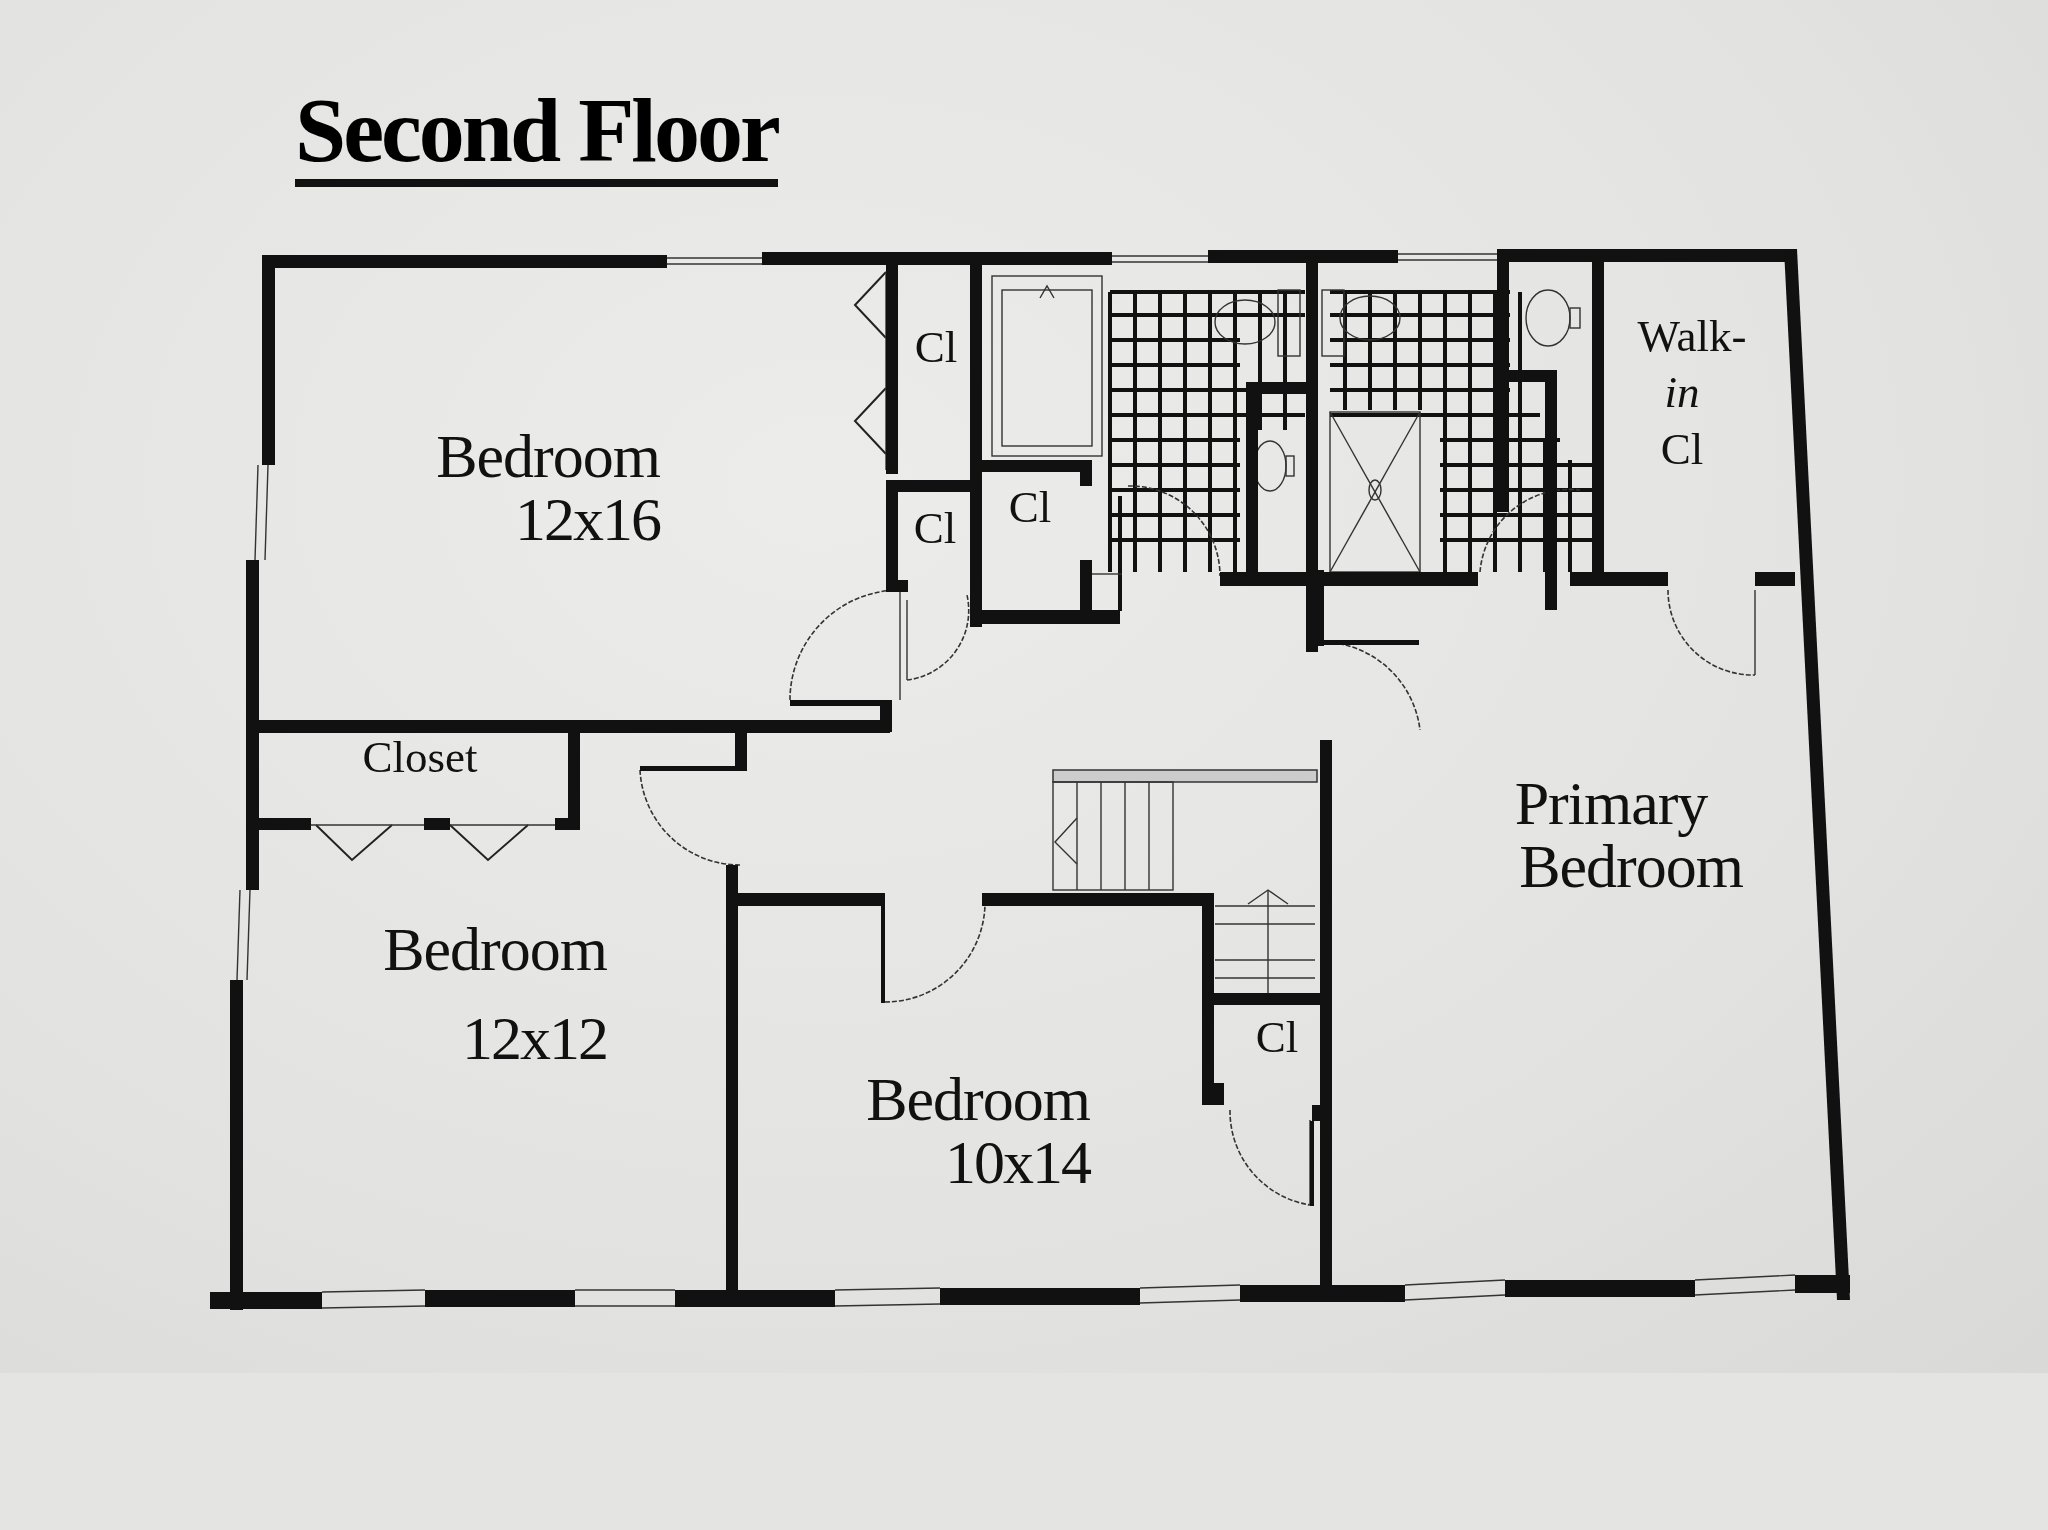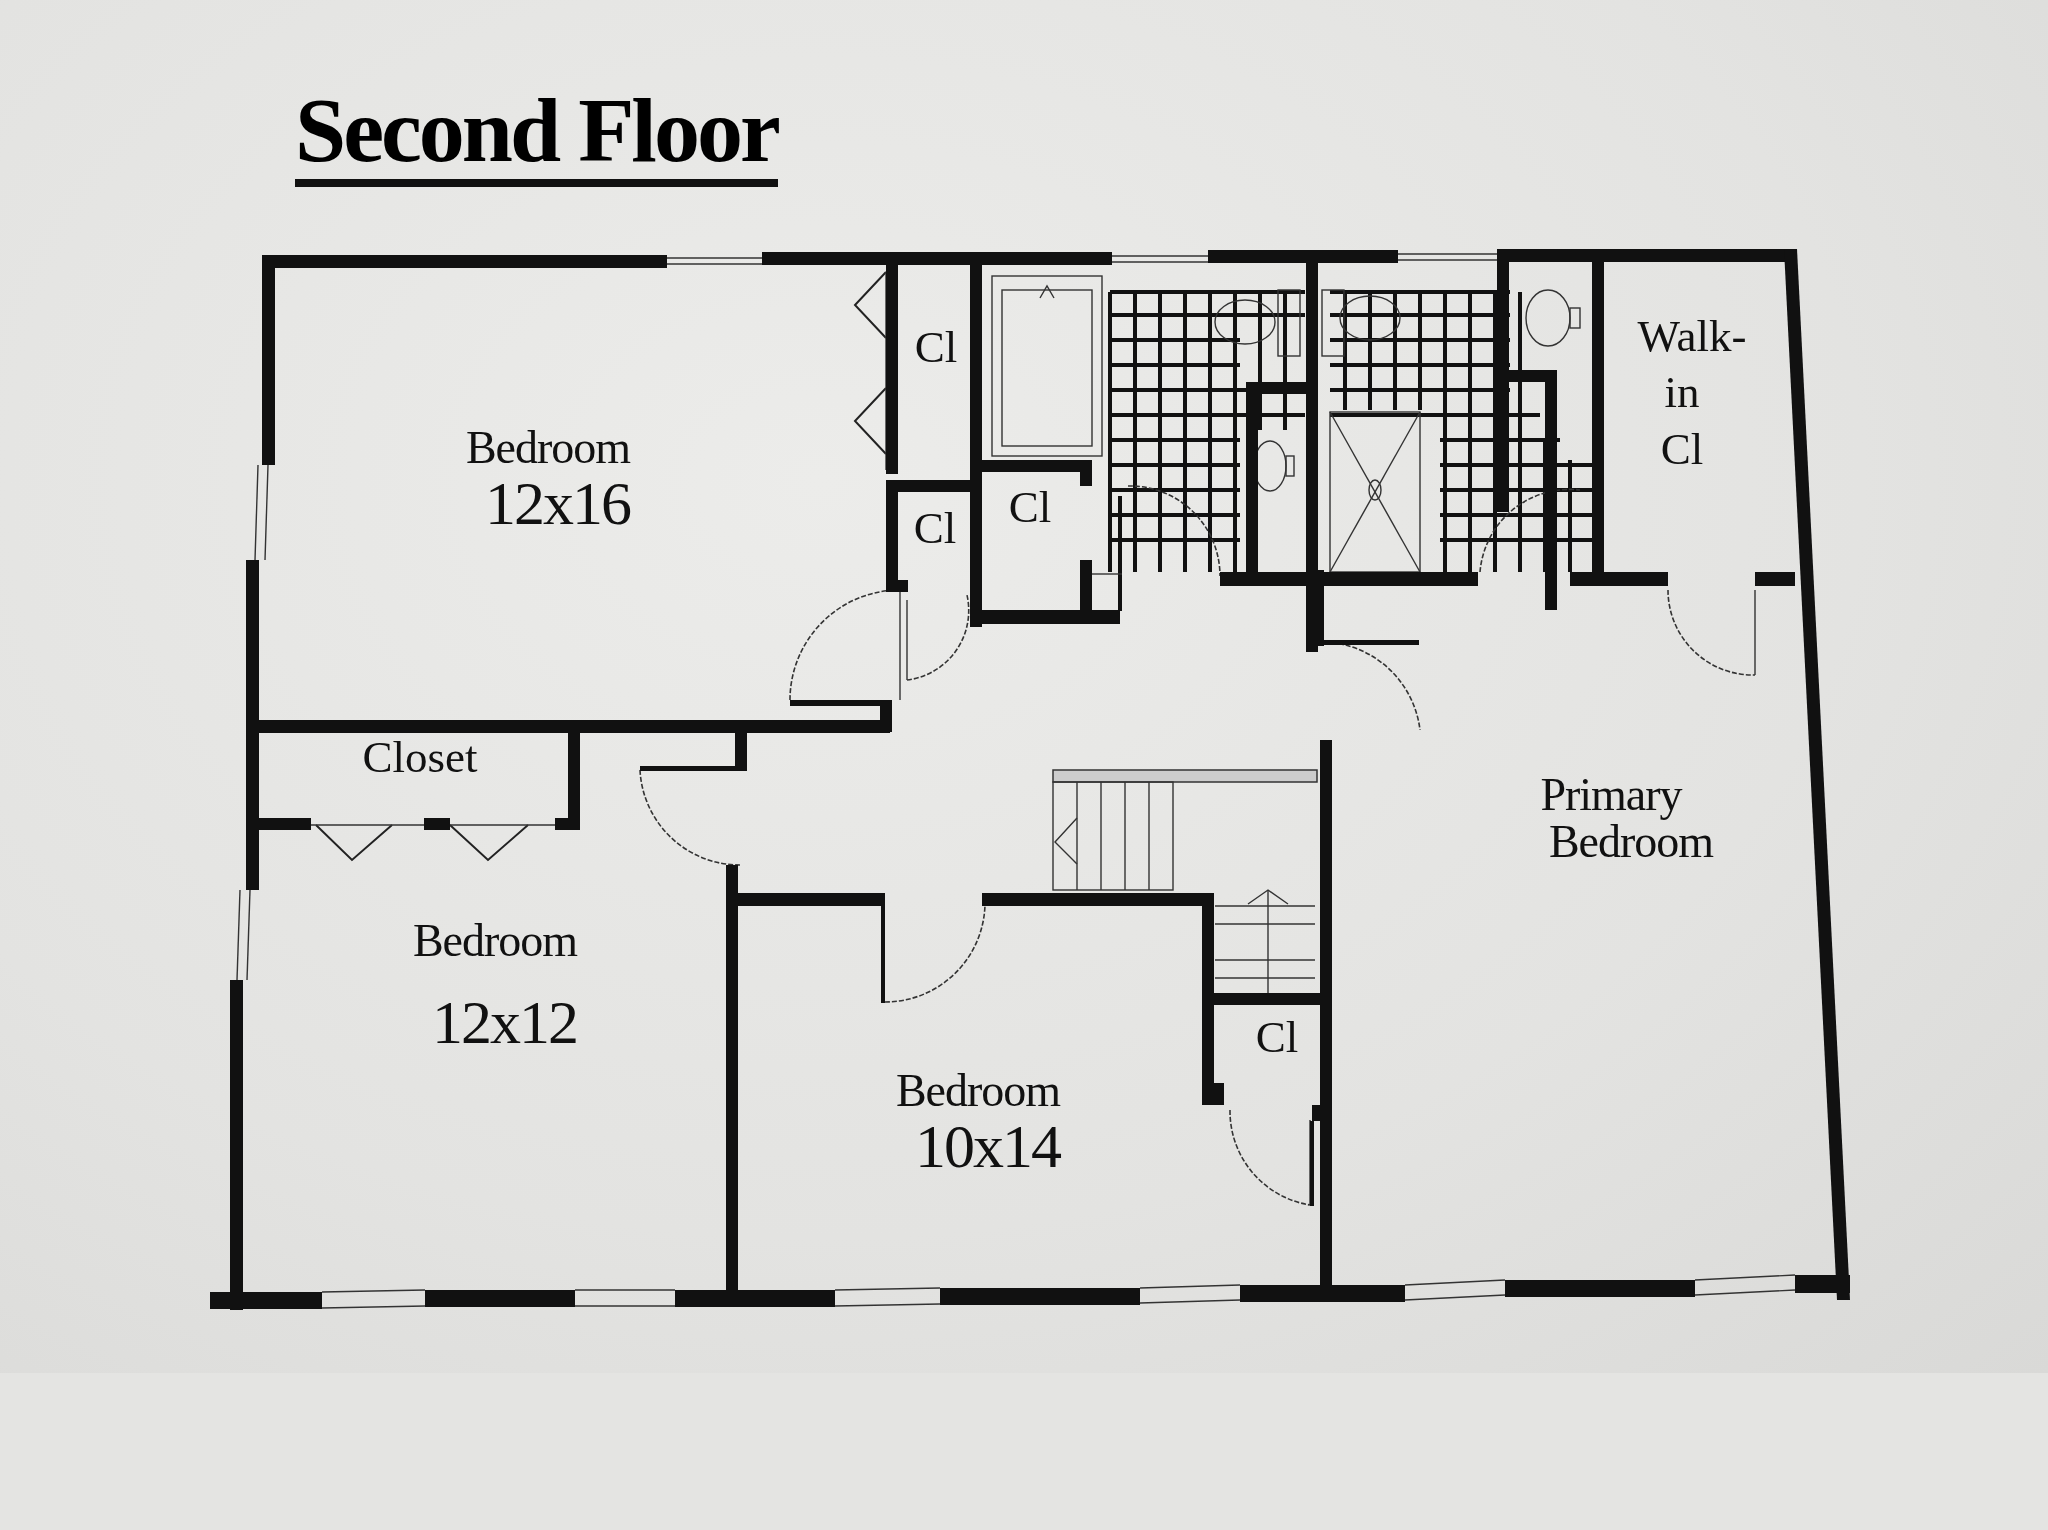--- a/index.html
+++ b/index.html
@@ -12,21 +12,21 @@
     position: relative; width: 2048px; height: 1373px;
     background: radial-gradient(ellipse at 40% 35%, #ececea 0%, #e3e3e1 60%, #d9d9d7 100%);
   }
   svg { position: absolute; left: 0; top: 0; }
   .wall { fill: #111; }
   .thin { stroke: #222; stroke-width: 2; fill: none; }
   .hair { stroke: #333; stroke-width: 1.4; fill: none; }
   .swing { stroke: #333; stroke-width: 1.6; fill: none; stroke-dasharray: 5 2; }
   .tile { stroke: #111; stroke-width: 4; }
   .label { position: absolute; color: #111; text-align: center; line-height: 1.02; white-space: nowrap; transform: translateX(-50%); }
-  .room-name { font-size: 46px; letter-spacing: -1px; }
+  .room-name { font-size: 62px; letter-spacing: -1px; }
   .room-dim  { font-size: 62px; letter-spacing: -2px; text-align: right; }
   .cl { font-size: 45px; }
   .title {
     position: absolute; left: 295px; top: 82px;
     font-size: 92px; font-weight: bold; letter-spacing: -3px;
     border-bottom: 8px solid #111; padding-bottom: 0; line-height: 1.05;
   }
 </style>
 </head>
 <body>
@@ -277,17 +277,17 @@
     <div class="room-name">Bedroom</div>
   </div>
 
   <div class="label cl" style="left:936px; top:325px;">Cl</div>
   <div class="label cl" style="left:935px; top:506px;">Cl</div>
   <div class="label cl" style="left:1030px; top:485px;">Cl</div>
   <div class="label cl" style="left:1277px; top:1015px;">Cl</div>
 
   <div class="label cl" style="left:1692px; top:308px; line-height:1.25;">
     <div>Walk-</div>
-    <div style="margin-left:-20px;">in</div>
+    <div style="margin-left:-20px;font-style:italic;">in</div>
     <div style="margin-left:-20px;">Cl</div>
   </div>
 
 </div>
 
 </body></html>

